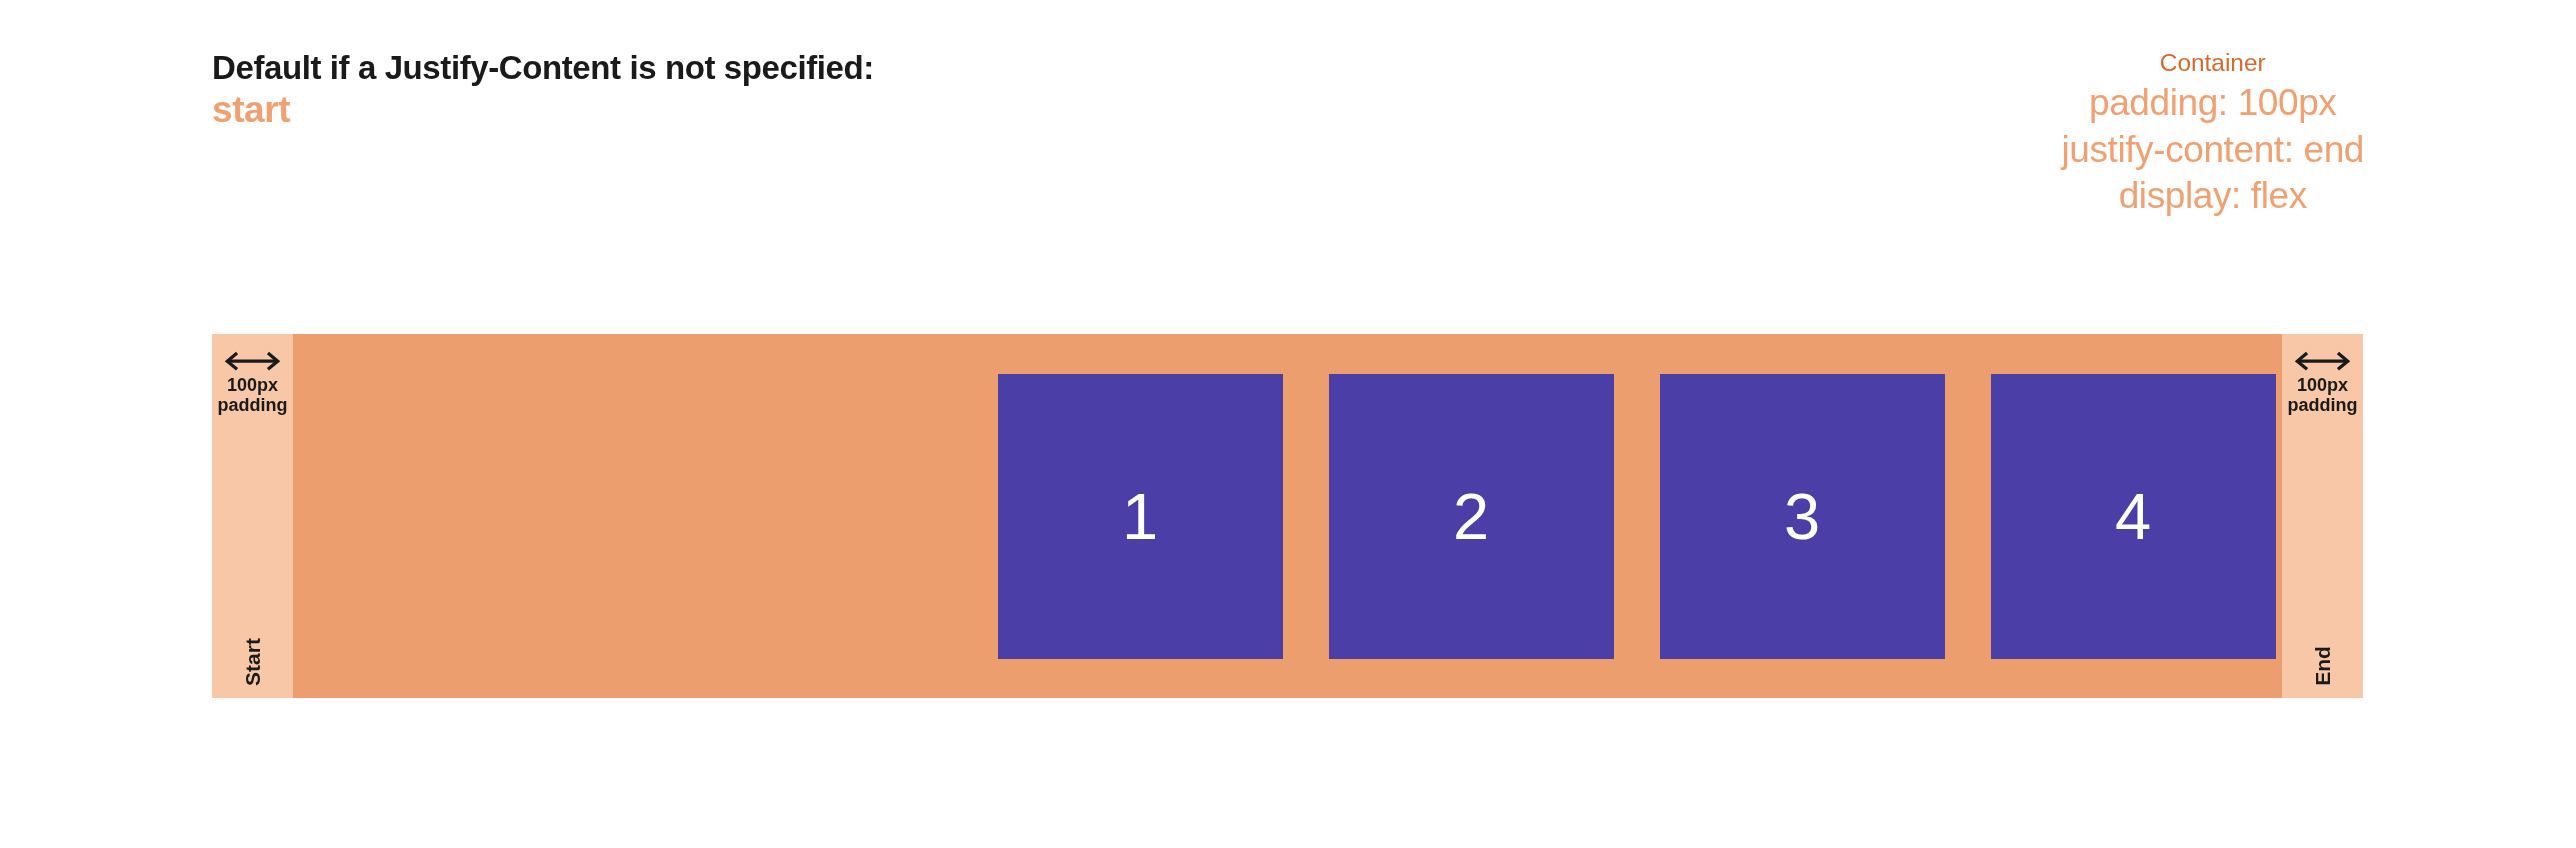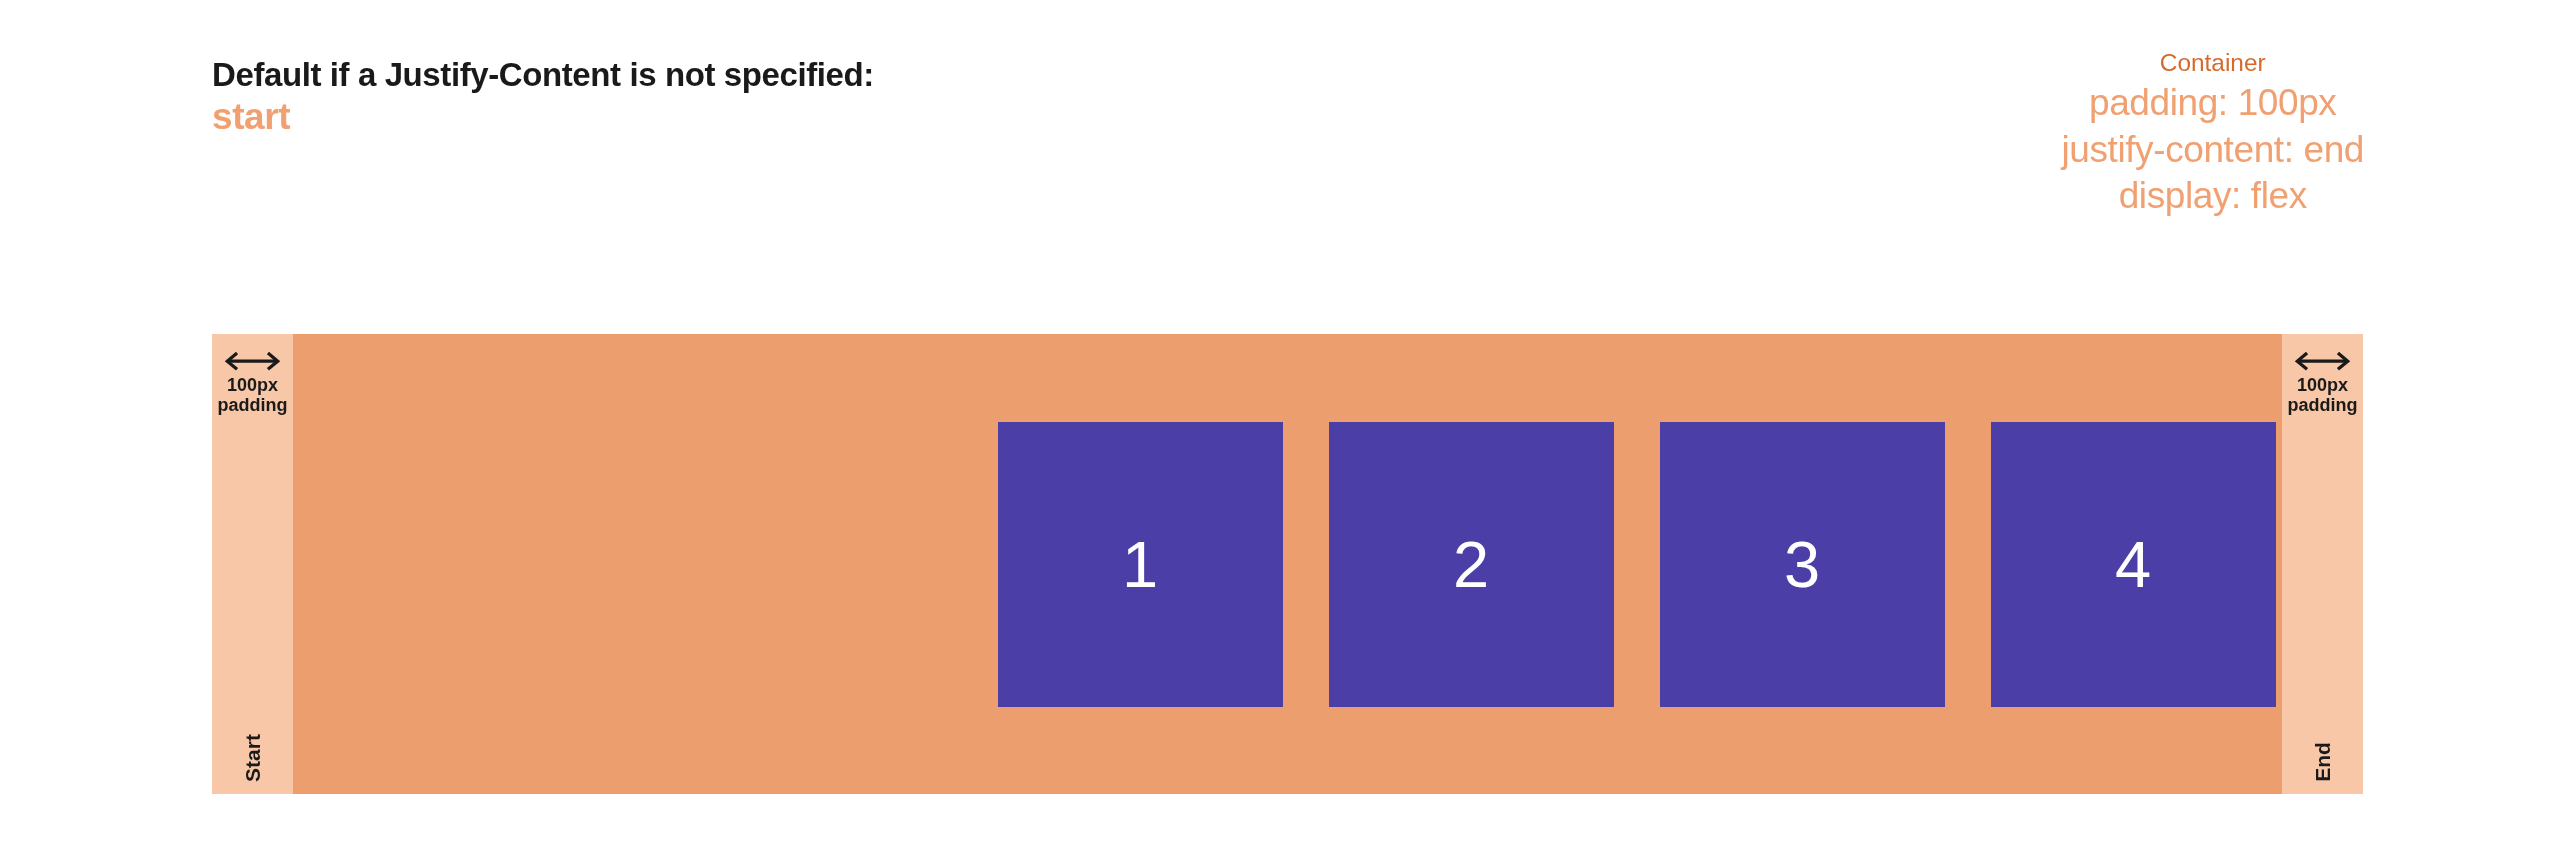--- a/index.html
+++ b/index.html
@@ -11,21 +11,20 @@
       position: relative;
     }
     .heading-area {
       position: absolute;
       top: 49px;
       left: 212px;
       right: 212px;
     }
     .heading-left {
       float: left;
-      margin-top: 7px;
     }
     .heading-title {
       font-size: 33px;
       font-weight: 600;
       color: #1a1a1a;
       letter-spacing: -0.4px;
     }
     .heading-value {
       font-size: 37px;
       font-weight: 600;
@@ -49,21 +48,21 @@
       color: #f0a071;
       line-height: 1.25;
       letter-spacing: -0.4px;
     }
 
     .demo-wrapper {
       position: absolute;
       top: 334px;
       left: 212px;
       width: 2151px;
-      height: 460px;
+      height: 364px;
       display: flex;
     }
     .pad-zone {
       width: 81px;
       flex: 0 0 81px;
       background: #f7c7a8;
       position: relative;
     }
     .pad-inner {
       padding-top: 14.7px;

